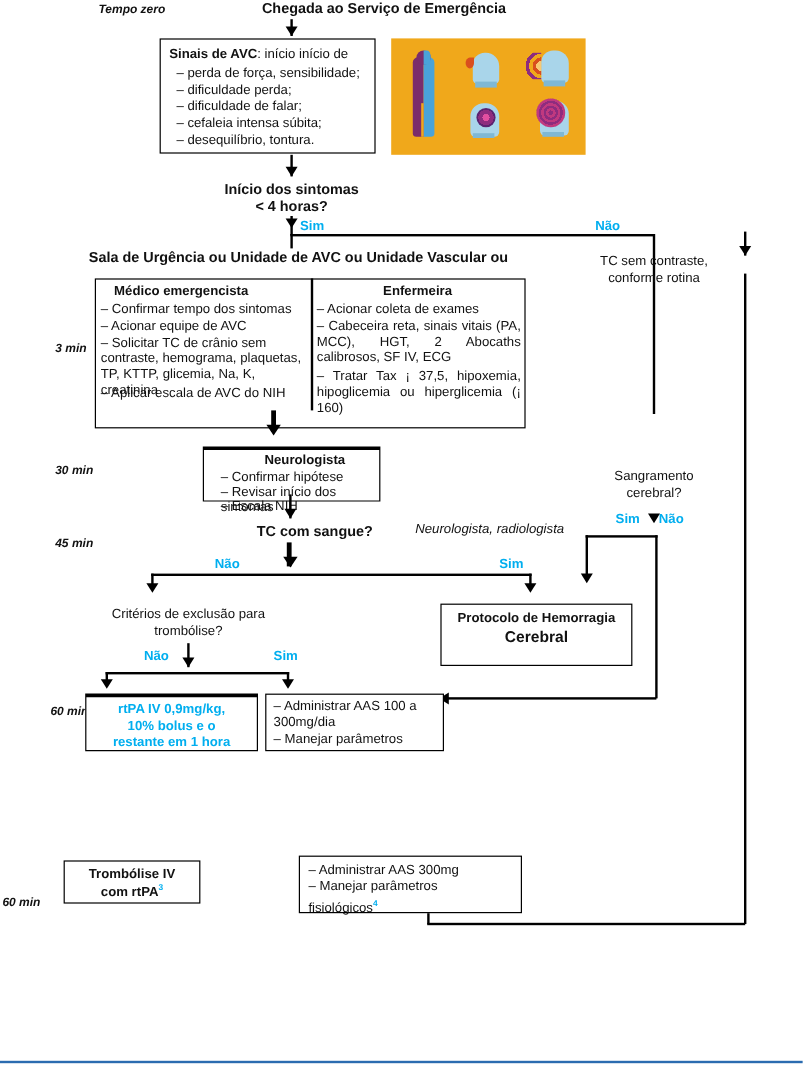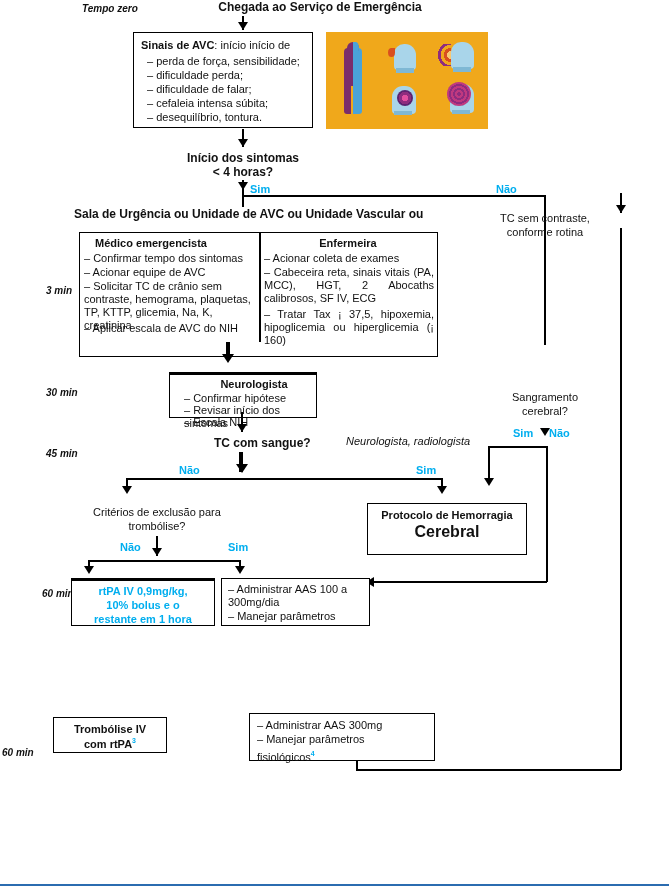--- a/index.html
+++ b/index.html
@@ -159,21 +159,21 @@
 
 <div class="line hline" style="left:488px;top:446px;width:60px;"></div>
 <div class="line vline" style="left:488px;top:446px;height:38px;"></div>
 <div class="line vline" style="left:546px;top:446px;height:136px;"></div>
 <div class="arrow-d" style="left:484px;top:478px;"></div>
 <div class="line hline" style="left:372px;top:581px;width:175px;"></div>
 <div class="arrow-l" style="left:366px;top:577px;"></div>
 
 <div class="abs box" style="left:367px;top:503px;width:160px;height:52px;">
   <div class="abs bold ctr" style="left:0px;top:5px;width:158px;font-size:11px;">Protocolo de Hemorragia</div>
-  <div class="abs bold ctr" style="left:0px;top:19px;width:158px;font-size:16px;">Cerebral</div>
+  <div class="abs bold ctr" style="left:0px;top:19px;width:158px;font-size:13px;">Cerebral</div>
 </div>
 
 <div class="abs txt ctr" style="left:62px;top:506px;width:190px;">Critérios de exclusão para</div>
 <div class="abs txt ctr" style="left:62px;top:520px;width:190px;">trombólise?</div>
 
 <div class="line vline" style="left:156px;top:536px;height:20px;"></div>
 <div class="arrow-d" style="left:152px;top:548px;"></div>
 
 <div class="abs cyanb" style="left:120px;top:541px;font-size:11px;">Não</div>
 <div class="abs cyanb" style="left:228px;top:541px;font-size:11px;">Sim</div>

